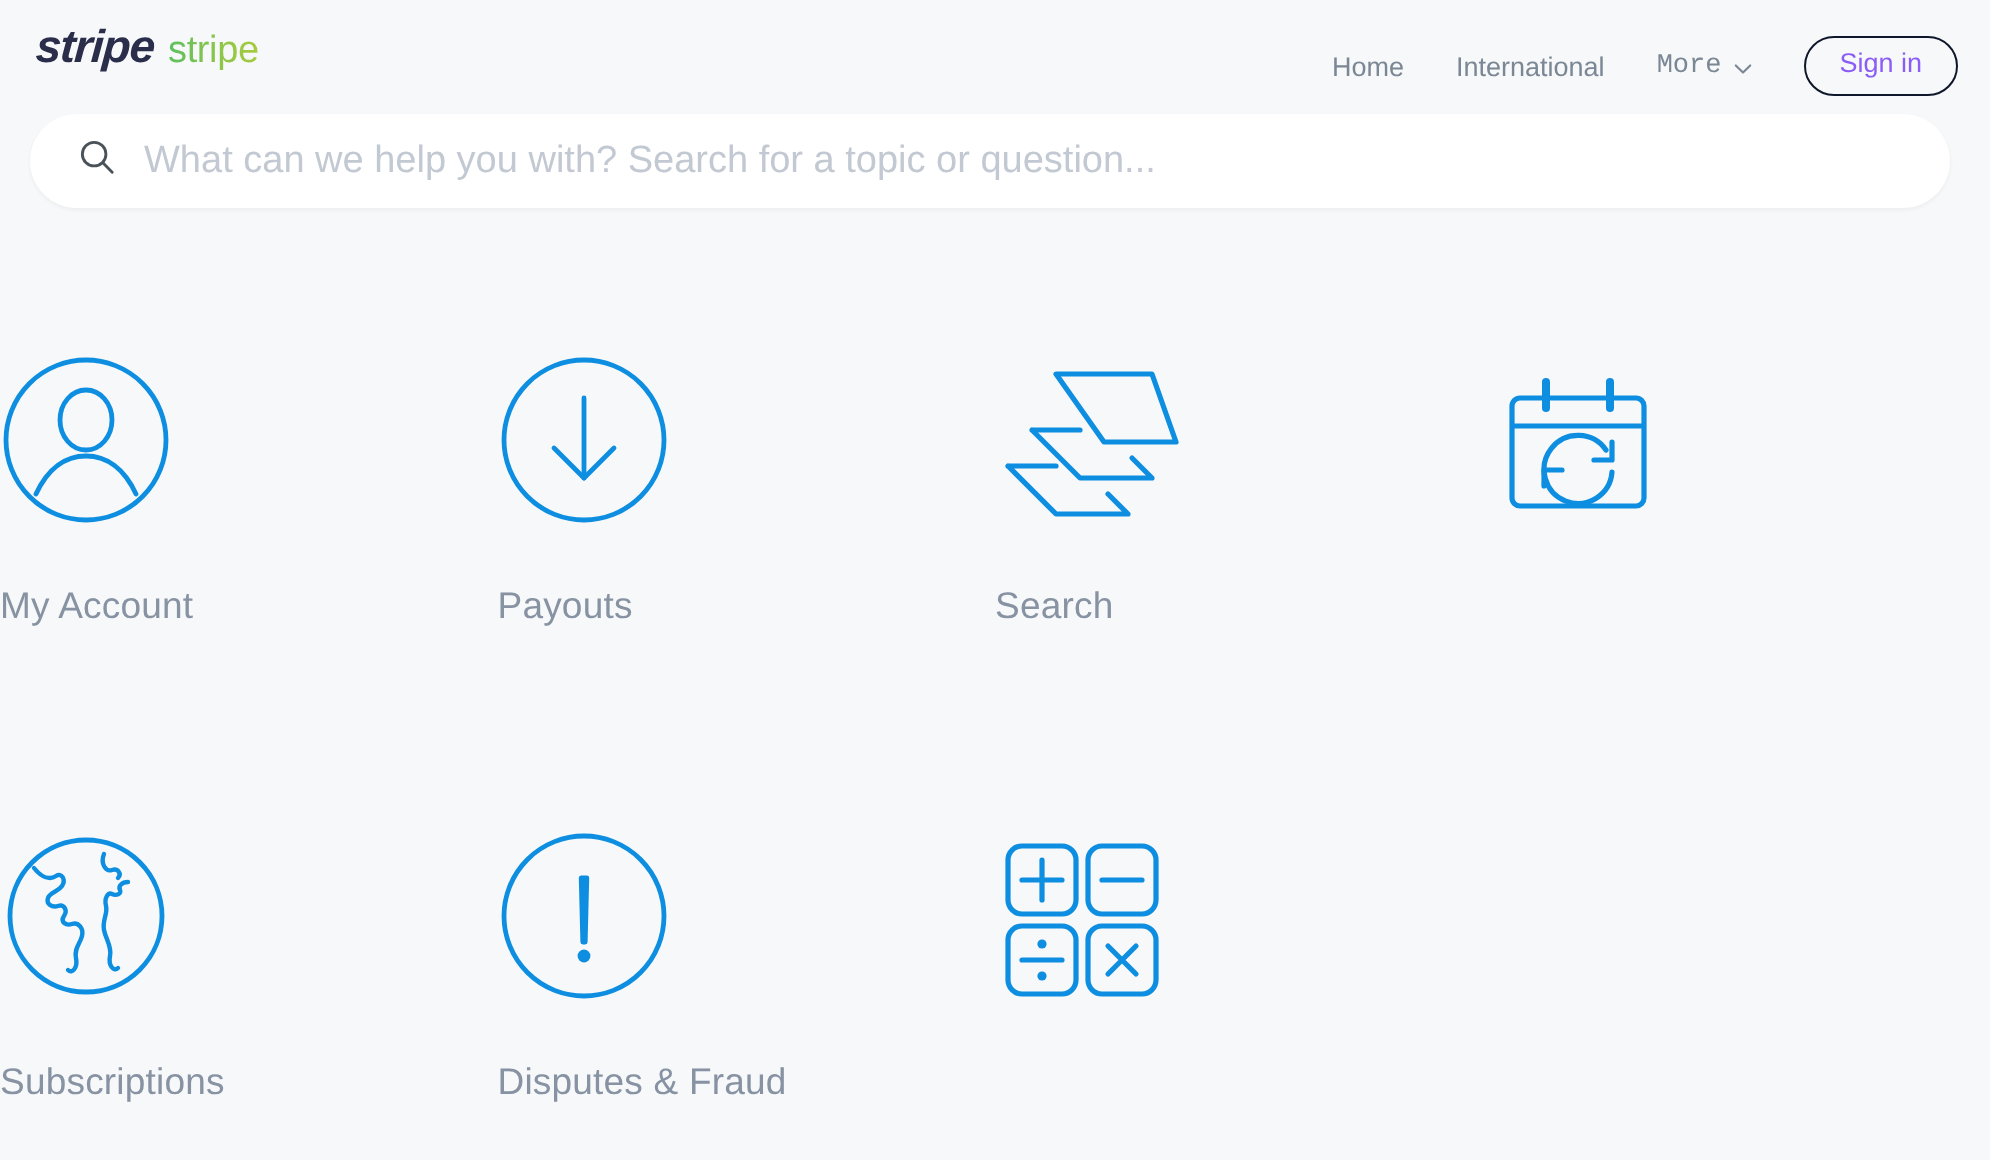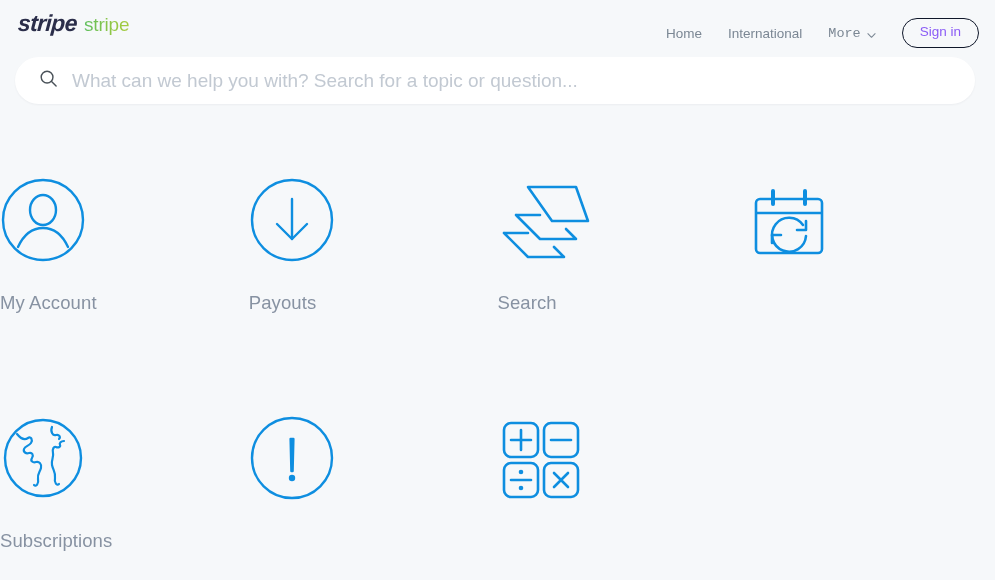--- a/index.html
+++ b/index.html
@@ -253,20 +253,21 @@
   </a>
 
   <a class="cat" href="#">
     <span class="cat-icon">
       <svg width="86" height="86" viewBox="0 0 86 86" fill="none">
         <circle cx="43" cy="43" r="40" stroke="#0e8ee0" stroke-width="2.4"></circle>
         <path d="M41.6 24 H44.4 L43.6 56 H42.4 Z" fill="#0e8ee0" stroke="#0e8ee0" stroke-width="2.4" stroke-linejoin="round"></path>
         <circle cx="43" cy="63" r="3.2" fill="#0e8ee0"></circle>
       </svg>
     </span>
+    <span class="cat-label">Disputes &amp; Fraud</span>
   </a>
 
   <a class="cat" href="#">
     <span class="cat-icon">
       <svg width="86" height="86" viewBox="0 0 86 86" fill="none">
         <rect x="6" y="8" width="34" height="34" rx="7" stroke="#0e8ee0" stroke-width="2.6"></rect>
         <rect x="46" y="8" width="34" height="34" rx="7" stroke="#0e8ee0" stroke-width="2.6"></rect>
         <rect x="6" y="48" width="34" height="34" rx="7" stroke="#0e8ee0" stroke-width="2.6"></rect>
         <rect x="46" y="48" width="34" height="34" rx="7" stroke="#0e8ee0" stroke-width="2.6"></rect>
 

